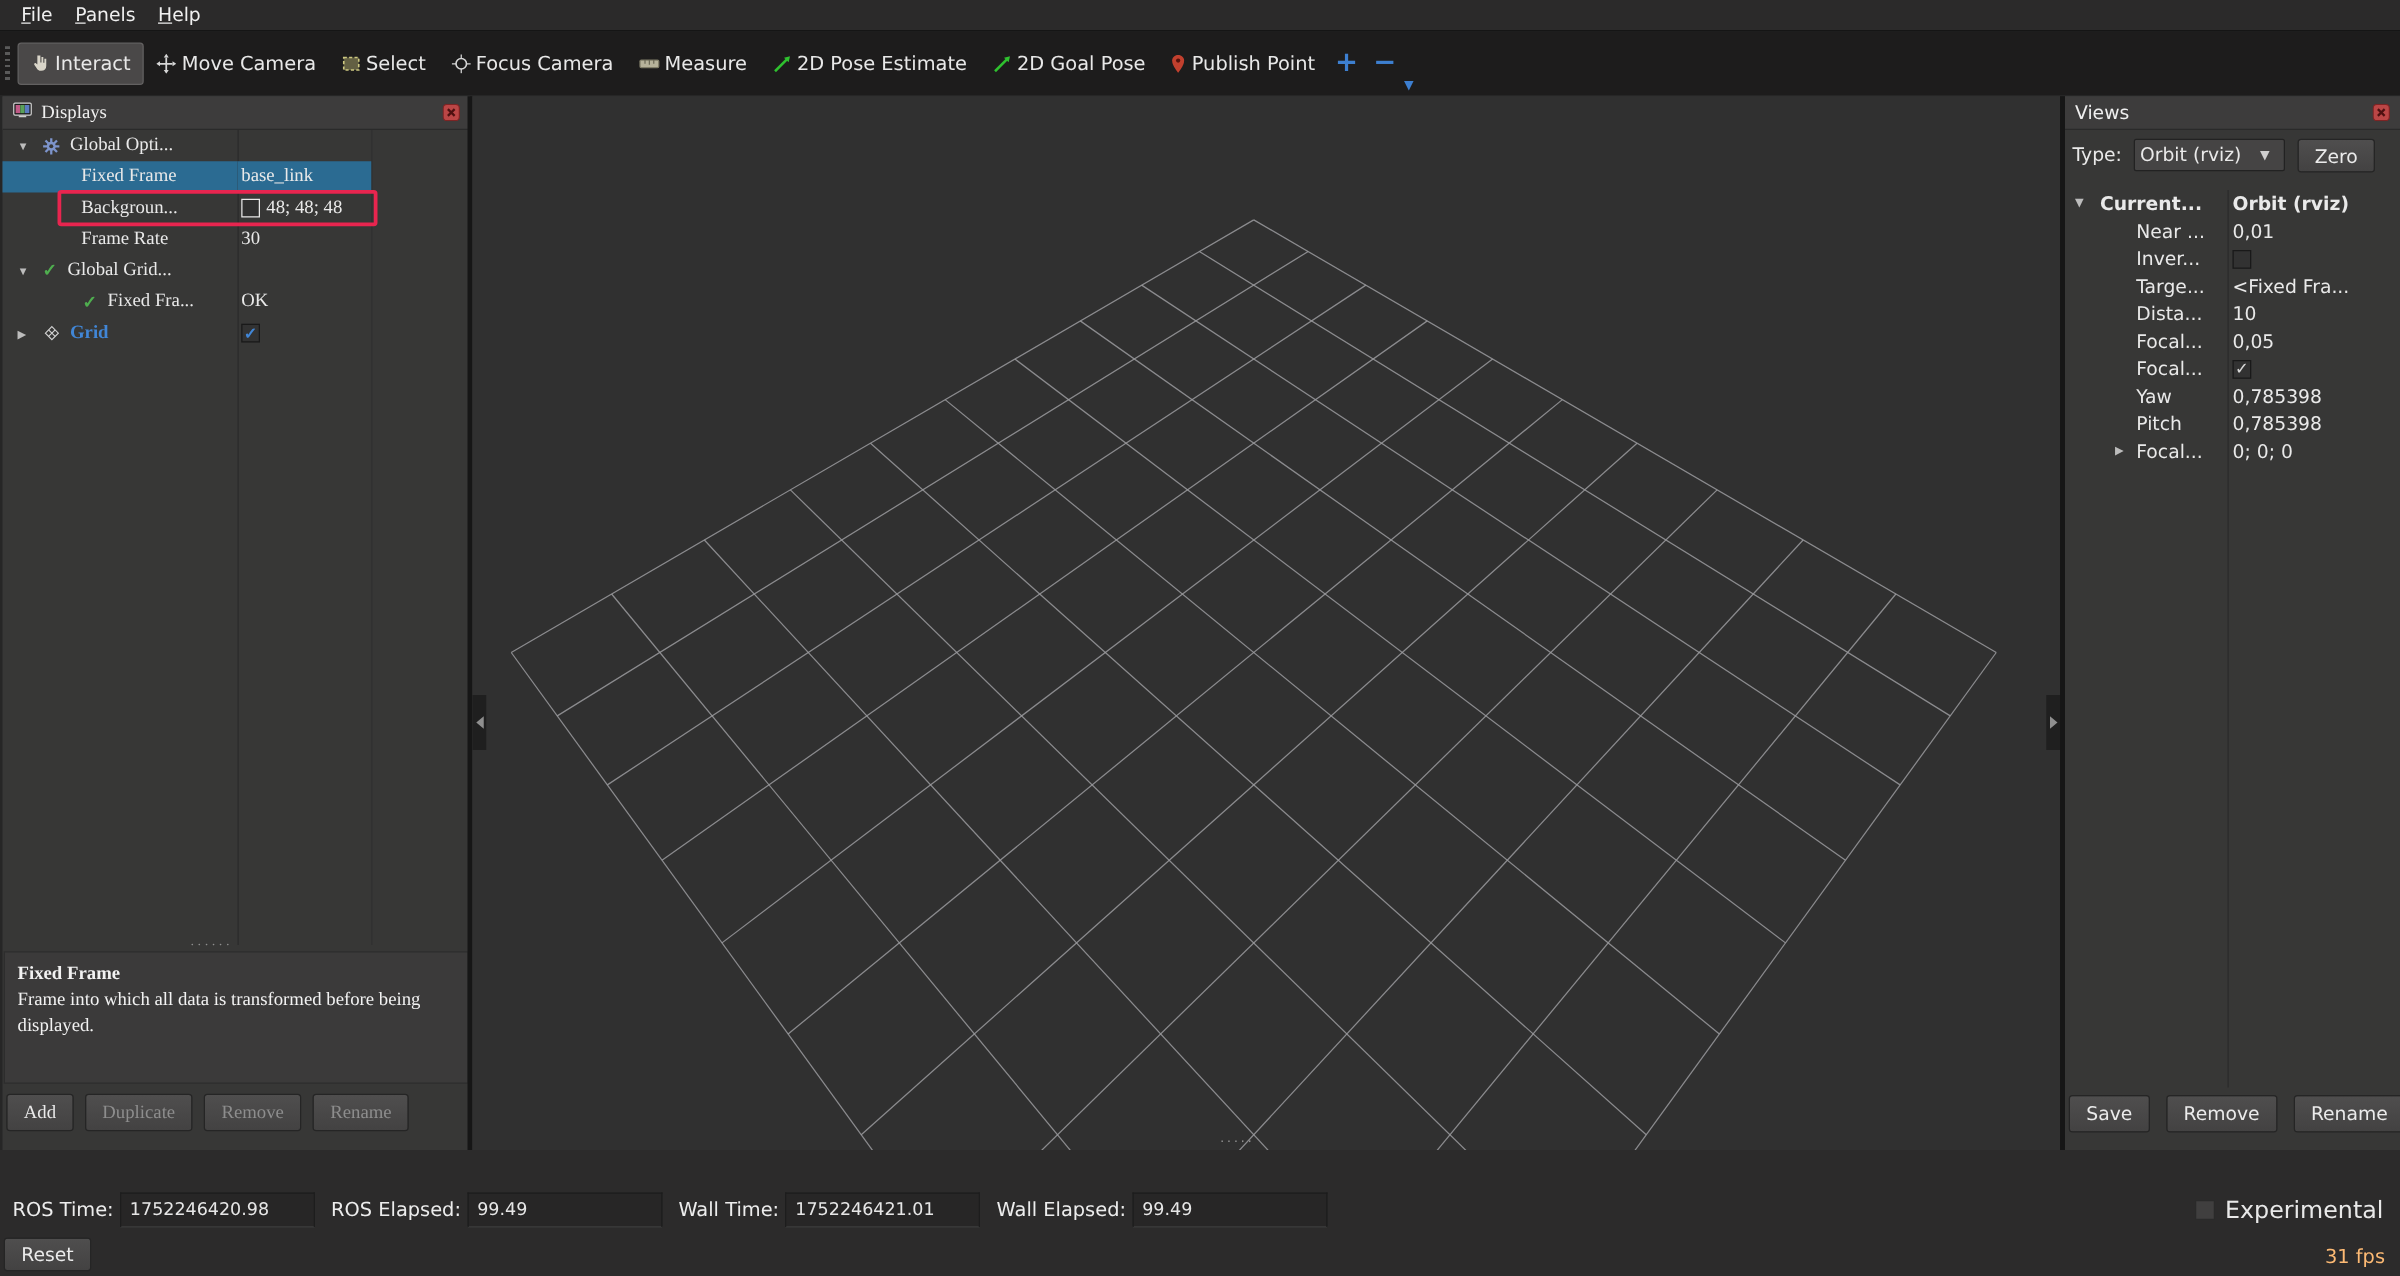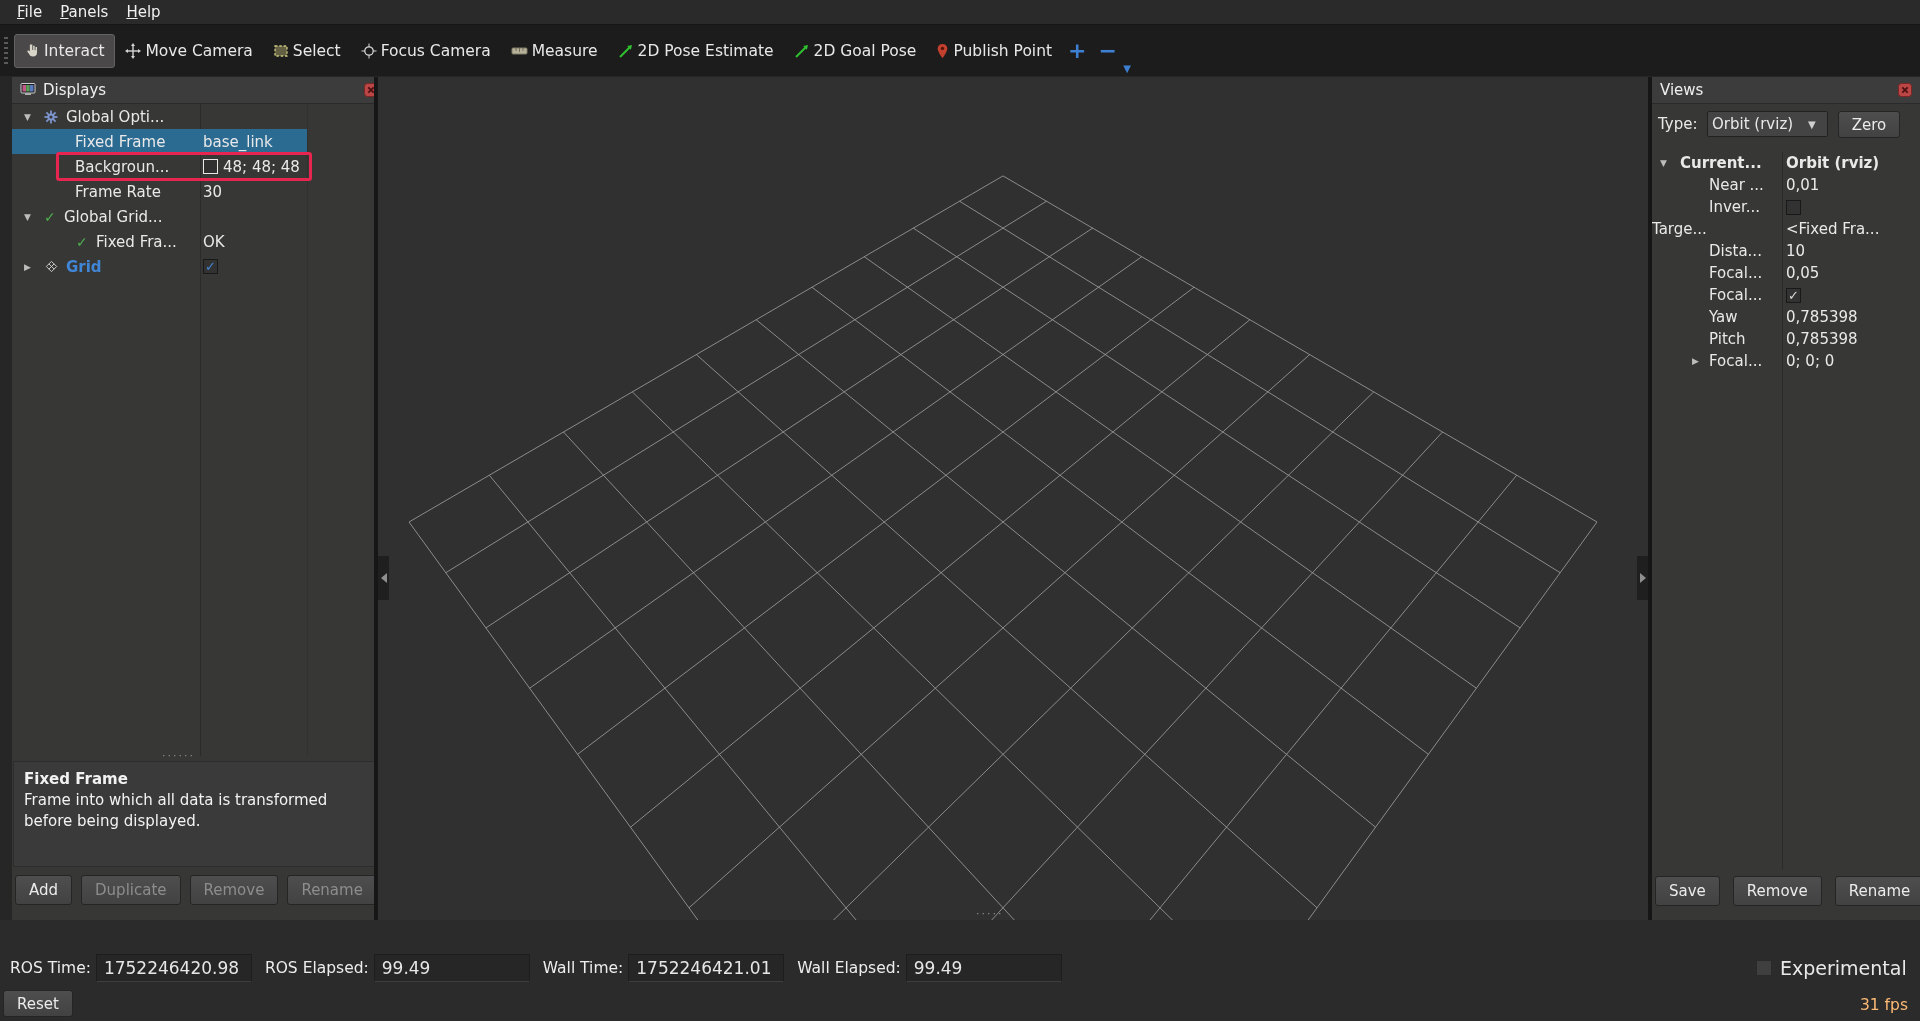--- a/index.html
+++ b/index.html
@@ -52,21 +52,21 @@
   .tcheck-glyph { color:#4fae4f; font-weight:bold; font-size:14px; width:20px; flex:0 0 auto; }
   .tname.link { color:var(--link); font-weight:bold; }
   .tname.bold, .tval.bold { font-weight:bold; }
   .checkbox { width:15px; height:15px; background:#323232; border:1px solid #191919;
     display:inline-flex; align-items:center; justify-content:center; font-size:13px; font-weight:bold; }
   .checkbox.blue { color:var(--link); }
   .checkbox.gray { color:#d8d8d8; }
   .swatch { width:15px; height:15px; border:1px solid #e8e8e8; display:inline-block; margin-right:5px; }
 
   
-  #displays-panel { left:12px; top:77px; width:374px; height:843px; }
+  #displays-panel { left:2px; top:77px; width:374px; height:843px;font-family:Liberation Serif, serif; }
   #displays-tree { top:27px; height:652px; }
   #displays-tree .trow { height:25px; }
   #displays-tree .cell.name { width:188px; padding-right:4px; }
   #displays-tree .cell.val { width:107px; padding-left:3px; }
   .red-annotation { position:absolute; left:44px; top:75px; width:256px; height:29px;
     border:3px solid var(--annot); border-radius:3px; z-index:6; pointer-events:none; }
   .hdots { position:absolute; color:#8f8f8f; font-size:11px; letter-spacing:2px; line-height:6px; }
   .description { position:absolute; left:1px; top:684px; width:372px; height:106px; background:#3b3a3a;
     border:1px solid #2d2d2d; padding:7px 10px; font-size:15px; line-height:21px; color:#f2f2f2; }
   .desc-title { font-weight:bold; }
@@ -99,21 +99,21 @@
   #views-buttons { left:3px; top:799px; gap:13px; }
 
   
   #time-panel { position:absolute; left:0; top:920px; width:1920px; height:101px; background:#2c2b2b; }
   #time-header { position:absolute; left:0; top:0; width:100%; height:28px; background:#3b3a3a;
     border-bottom:1px solid #262626; display:flex; align-items:center; gap:8px; padding:0 8px; }
   #time-fields { position:absolute; left:10px; top:34px; display:flex; align-items:center; }
   .tf-label { font-size:15.5px; color:#ededed; margin-right:5px; }
   .inset-field { width:156px; height:28px; background:#272626; border:1px solid #1d1d1d;
     border-bottom-color:#3e3e3e; display:flex; align-items:center; padding-left:7px;
-    font-size:17px; color:#e6e6e6; margin-right:13px; }
+    font-size:14px; color:#e6e6e6; margin-right:13px; }
   #experimental { position:absolute; left:1756px; top:37px; display:flex; align-items:center; gap:8px; }
   #experimental .exp-box { width:16px; height:16px; background:#403f3f; border:1px solid #2a2a2a; }
   #experimental .exp-label { font-size:19px; }
   #reset-btn { position:absolute; left:3px; top:70px; height:27px; }
   #fps { position:absolute; right:12px; top:76px; font-size:15.5px; color:#fdba74; }
 </style>
 </head>
 <body>
 
 <div id="menubar">
@@ -407,21 +407,21 @@
       </div>
       <div class="trow">
         <div class="cell name" style="padding-left: 57px;">
           <span class="tname">Inver...</span>
         </div>
         <div class="cell val">
           <span class="checkbox gray"></span>
         </div>
       </div>
       <div class="trow">
-        <div class="cell name" style="">
+        <div class="cell name" style="padding-left: 57px;">
           <span class="tname">Targe...</span>
         </div>
         <div class="cell val">
           <span class="tval">&lt;Fixed Fra...</span>
         </div>
       </div>
       <div class="trow">
         <div class="cell name" style="padding-left: 57px;">
           <span class="tname">Dista...</span>
         </div>

